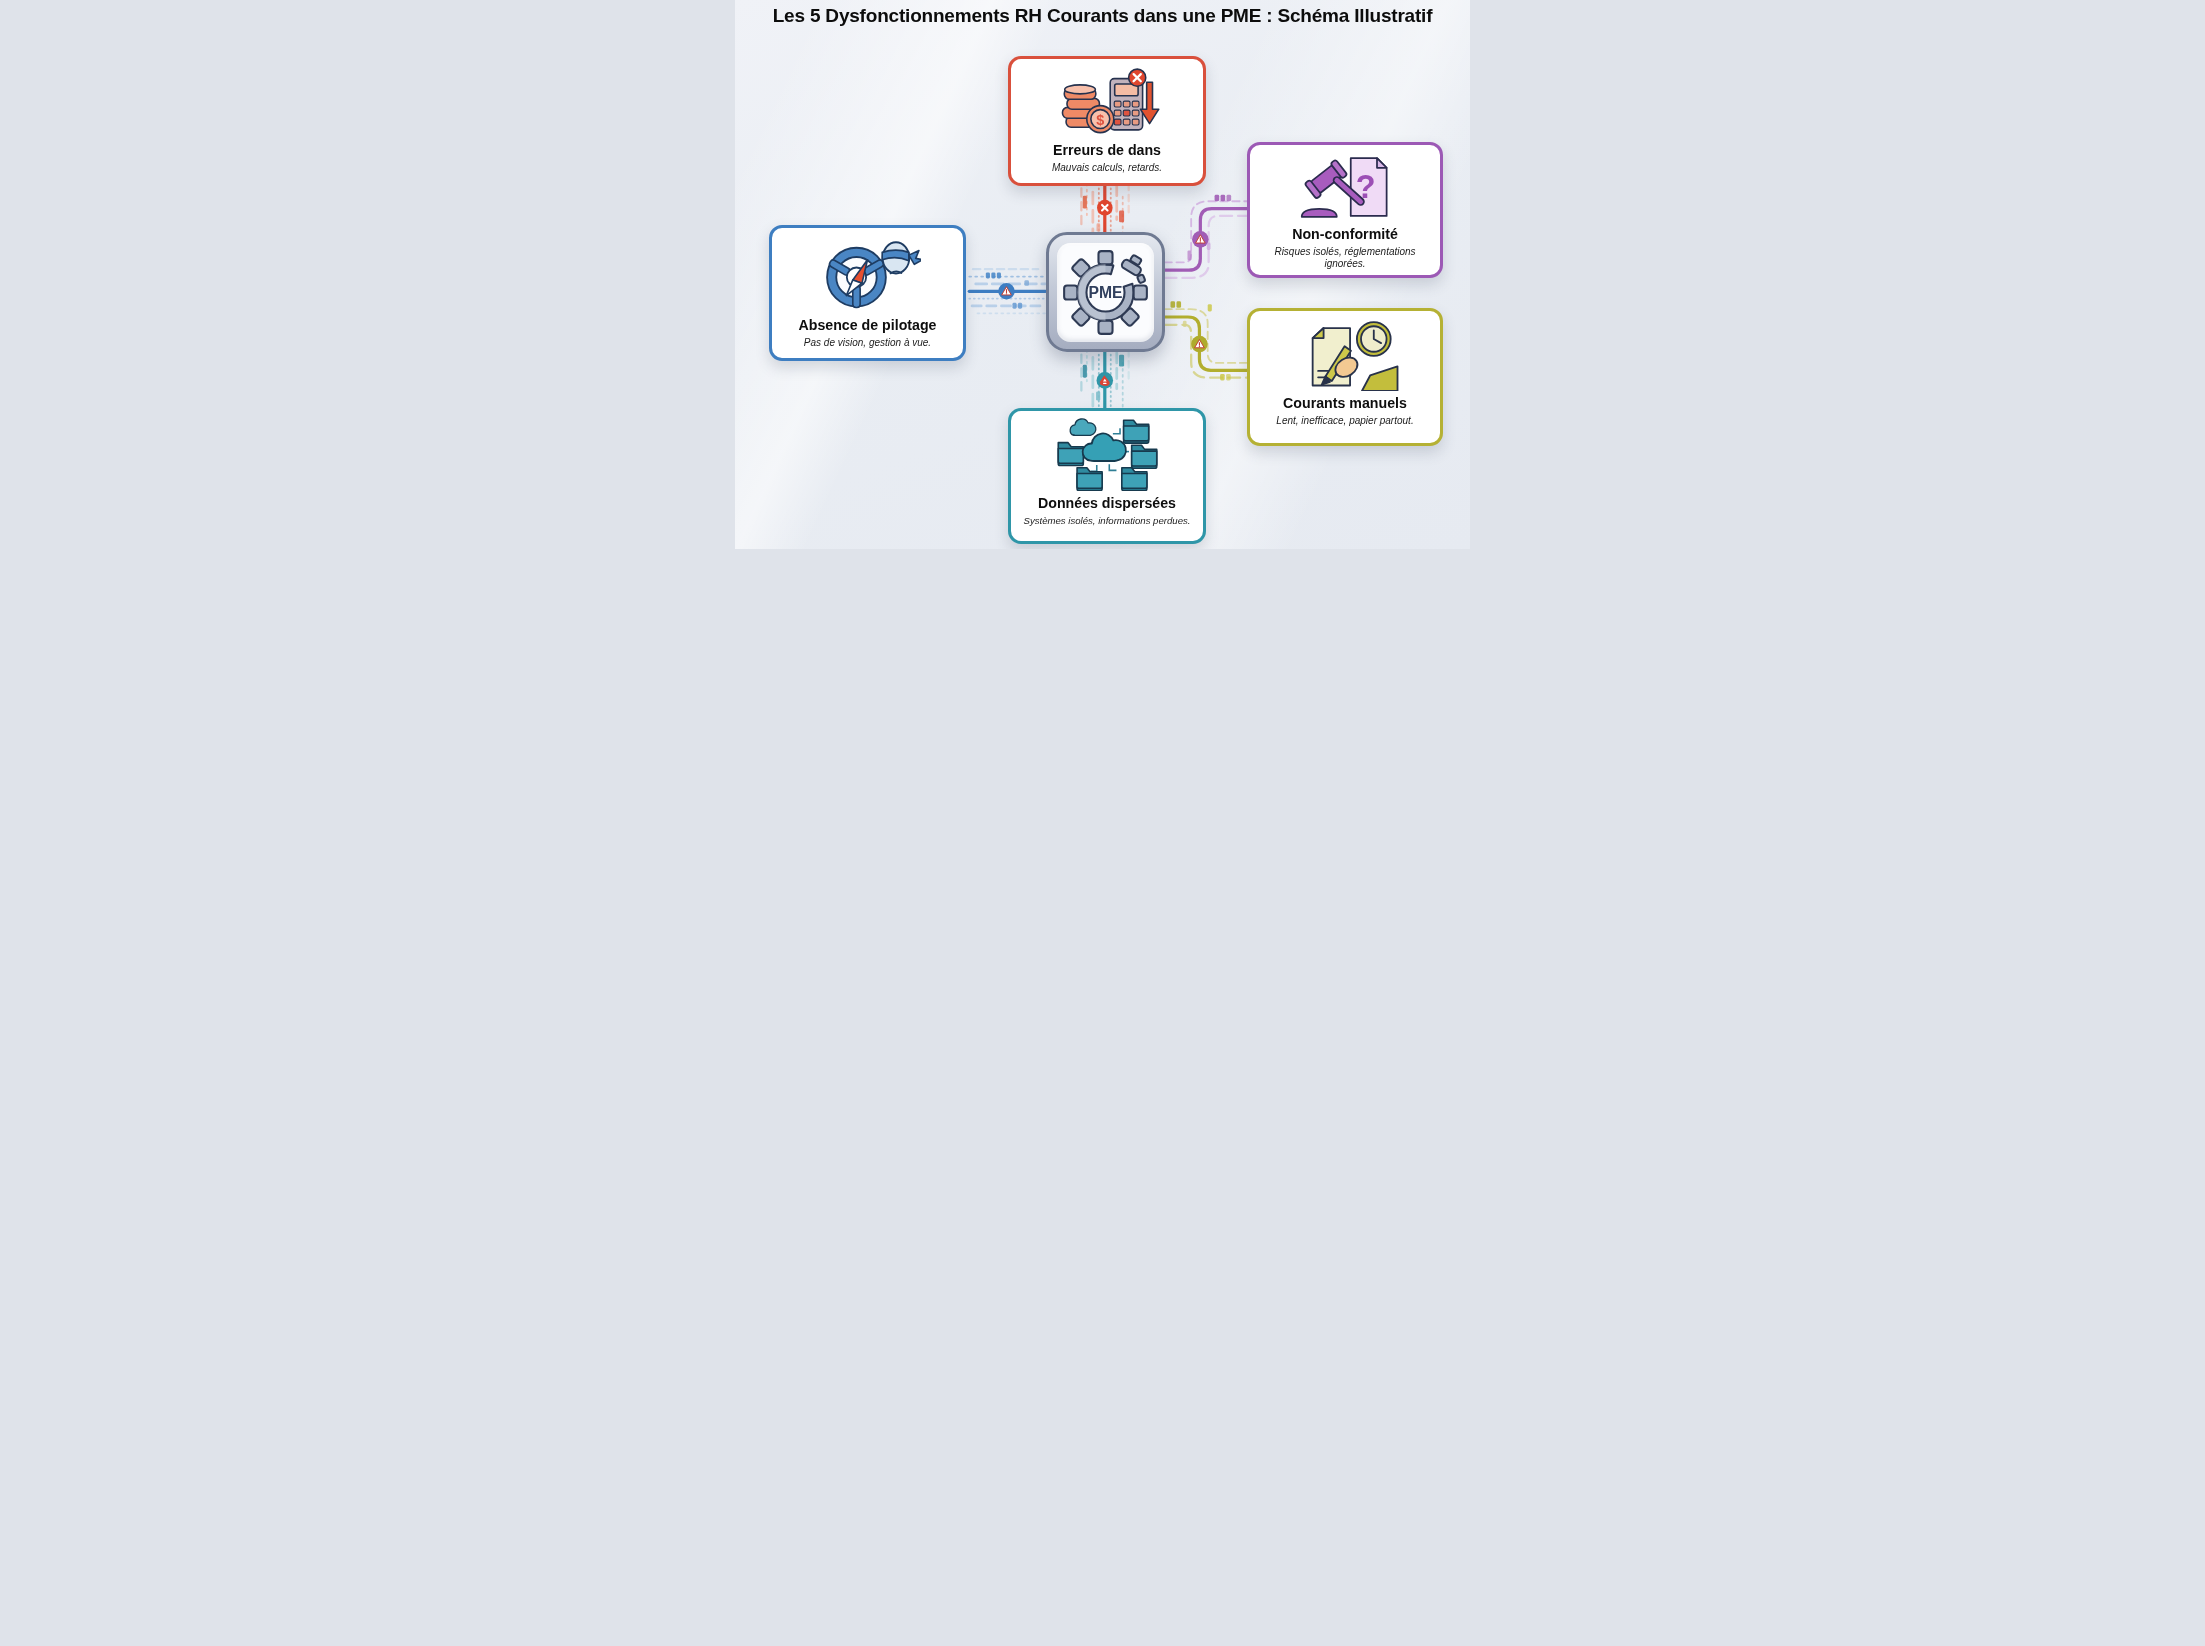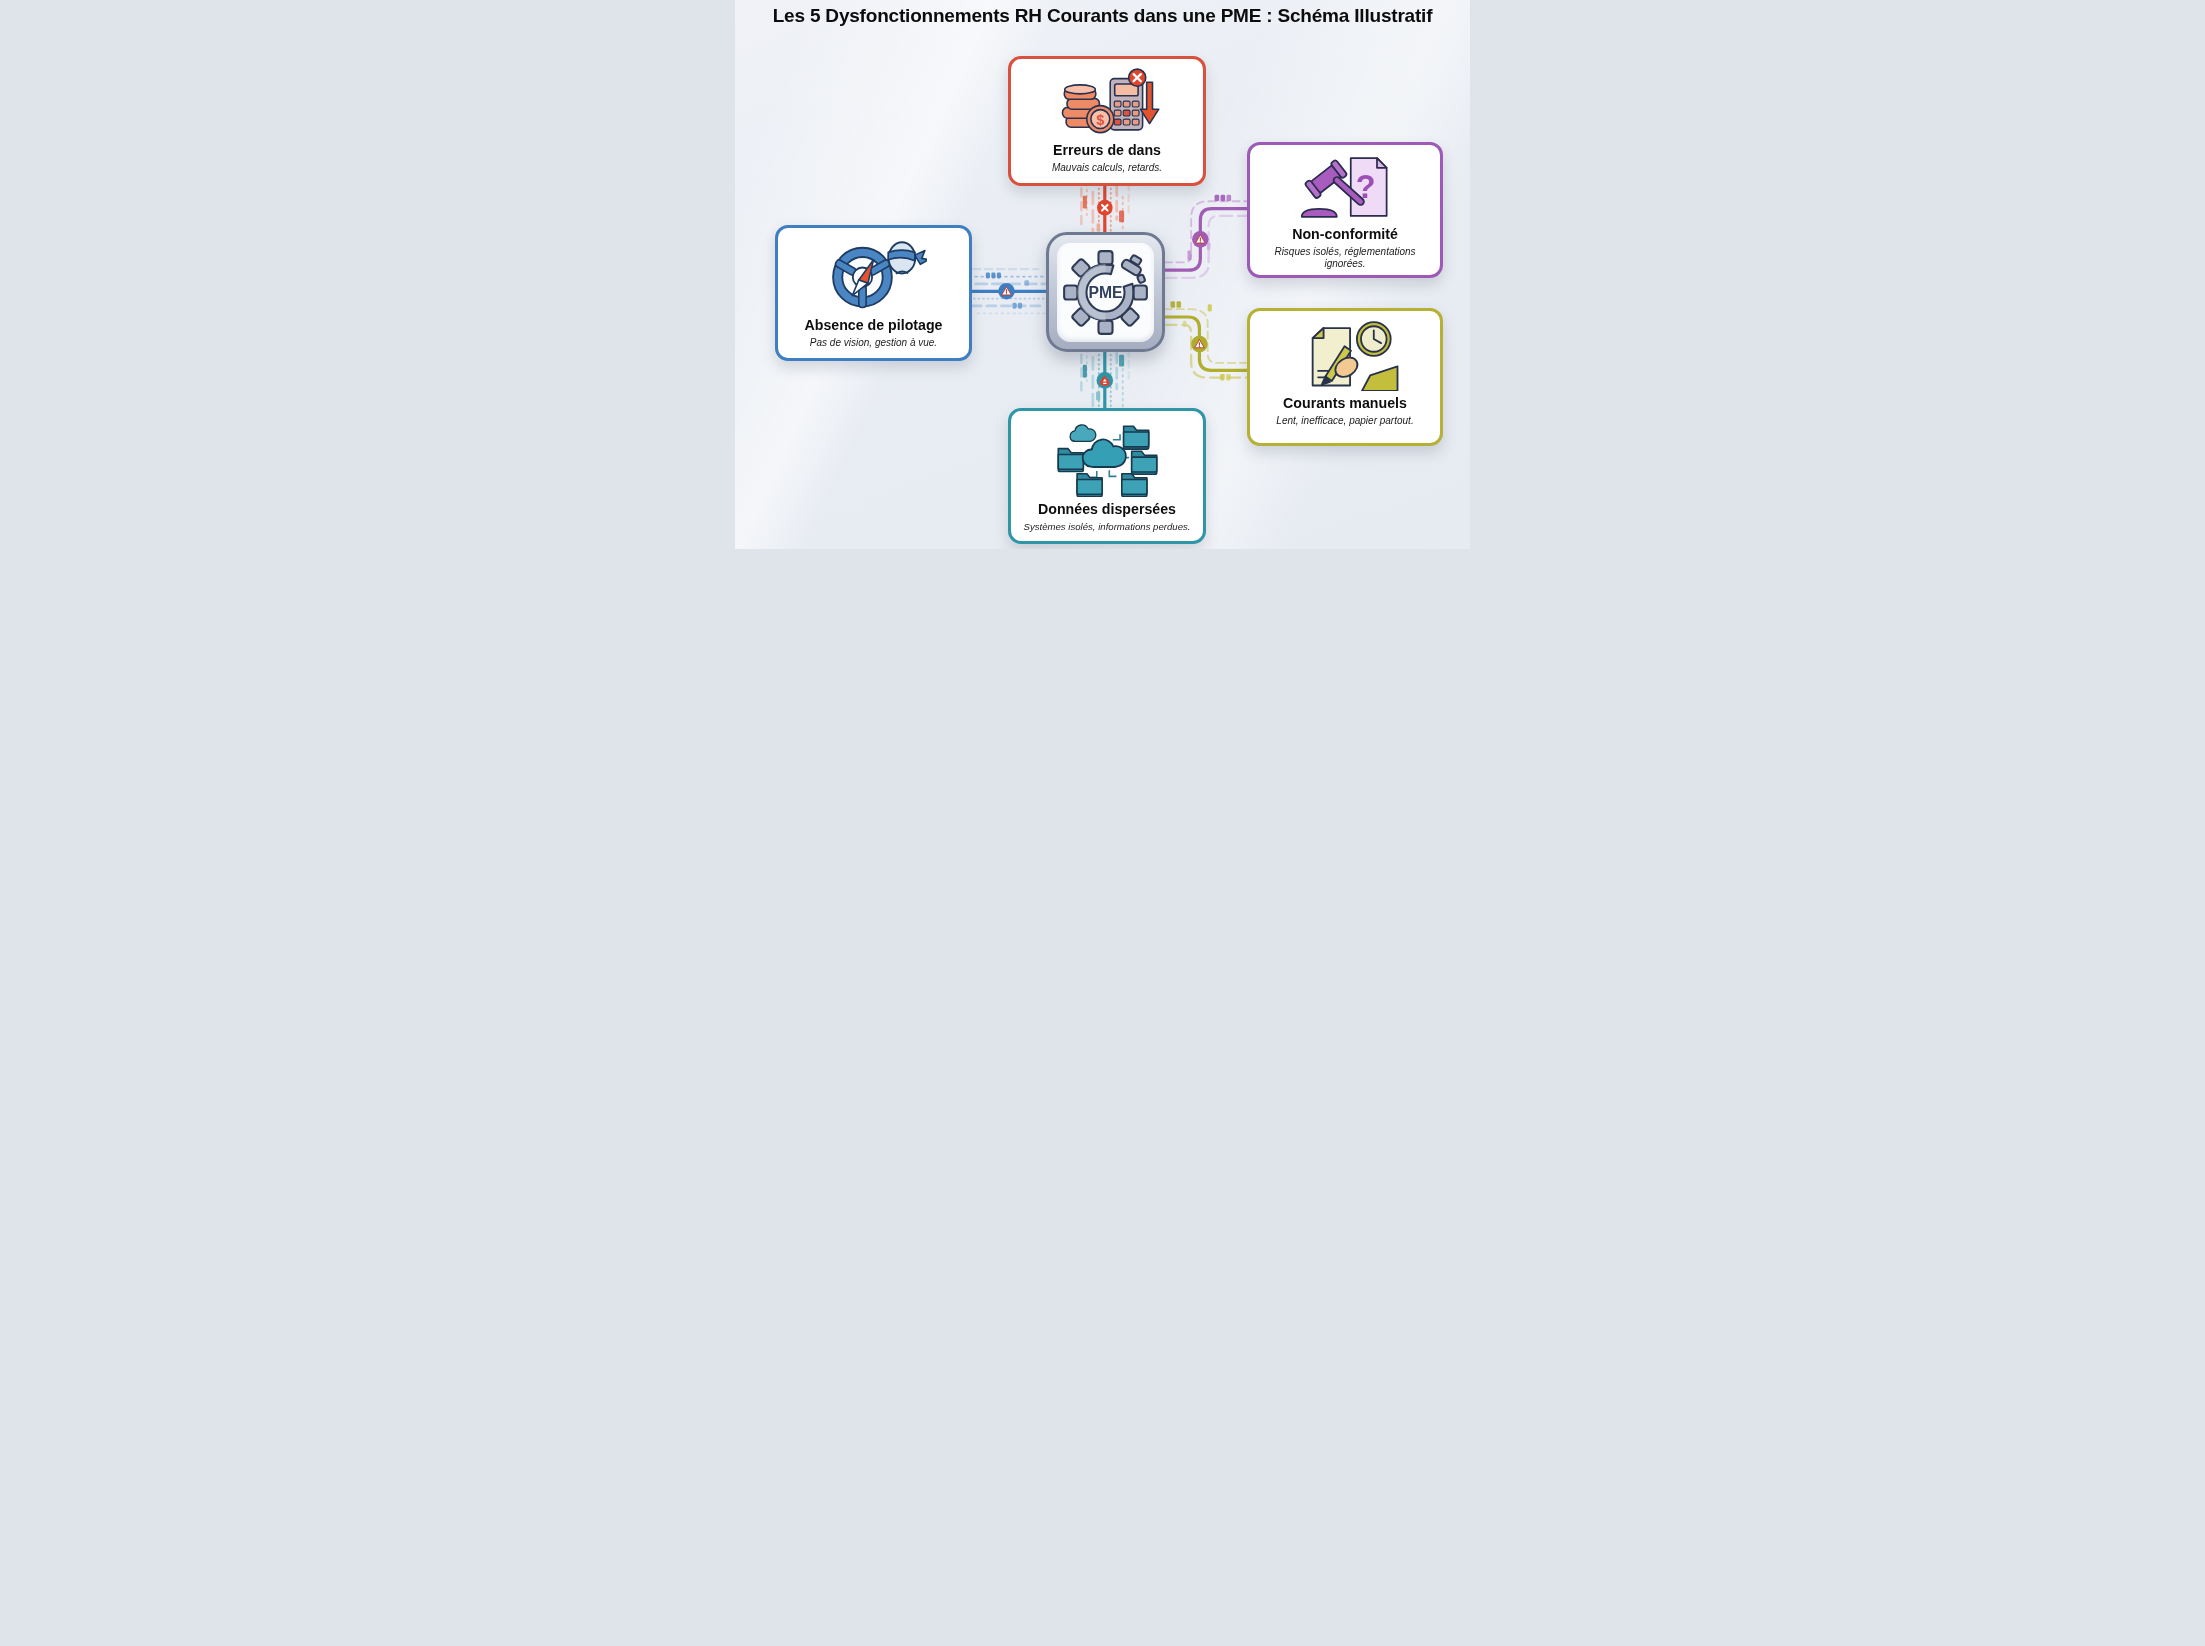--- a/index.html
+++ b/index.html
@@ -21,22 +21,22 @@
     position:absolute;background:#fff;border-radius:13px;box-sizing:border-box;
     box-shadow:0 6.4px 13.8px rgba(60,72,96,.18);
     display:flex;flex-direction:column;align-items:center;text-align:center;z-index:2;
   }
   .node .icon{display:flex;align-items:center;justify-content:center;flex:0 0 auto;}
   .node h2{font-size:14.2px;font-weight:700;color:#0e0e0e;margin:3.7px 0 0;}
   .node p{font-size:10px;color:#1b1b1b;margin:4.1px 0 0;line-height:1.22;padding:0 6.4px;font-style:italic;}
   .node-paie{left:273px;top:56px;width:198px;height:130px;border:3.2px solid #D9503C;padding-top:7.4px;}
   .node-conformite{left:512px;top:142px;width:196px;height:136px;border:3.2px solid #9C59B5;padding-top:7.4px;}
   .node-manuels{left:512px;top:308px;width:196px;height:138px;border:3.2px solid #B5B134;padding-top:7.4px;}
-  .node-pilotage{left:40px;top:225px;width:197px;height:136px;border:3.2px solid #3E7EC1;padding-top:6.4px;align-items:center;}
-  .node-donnees{left:273px;top:408px;width:198px;height:136px;border:3.2px solid #2F96A8;padding-top:9px;}
+  .node-pilotage{left:34px;top:225px;width:197px;height:136px;border:3.2px solid #3E7EC1;padding-top:6.4px;align-items:center;}
+  .node-donnees{left:273px;top:408px;width:198px;height:136px;border:3.2px solid #2F96A8;padding-top:3px;}
   .node-donnees p{white-space:nowrap;font-size:9.6px;}
   .node-conformite p{padding:0 13.8px;}
   .hub{
     position:absolute;left:311px;top:232px;width:119px;height:120px;box-sizing:border-box;
     border-radius:21px;border:3.2px solid #6F7A92;z-index:2;
     background:linear-gradient(180deg,#E4E8EF 0%,#C3CAD8 45%,#A5ADC0 100%);
     box-shadow:0 7.4px 15.6px rgba(60,72,96,.28);
     display:flex;align-items:center;justify-content:center;
   }
   .hub-inner{

